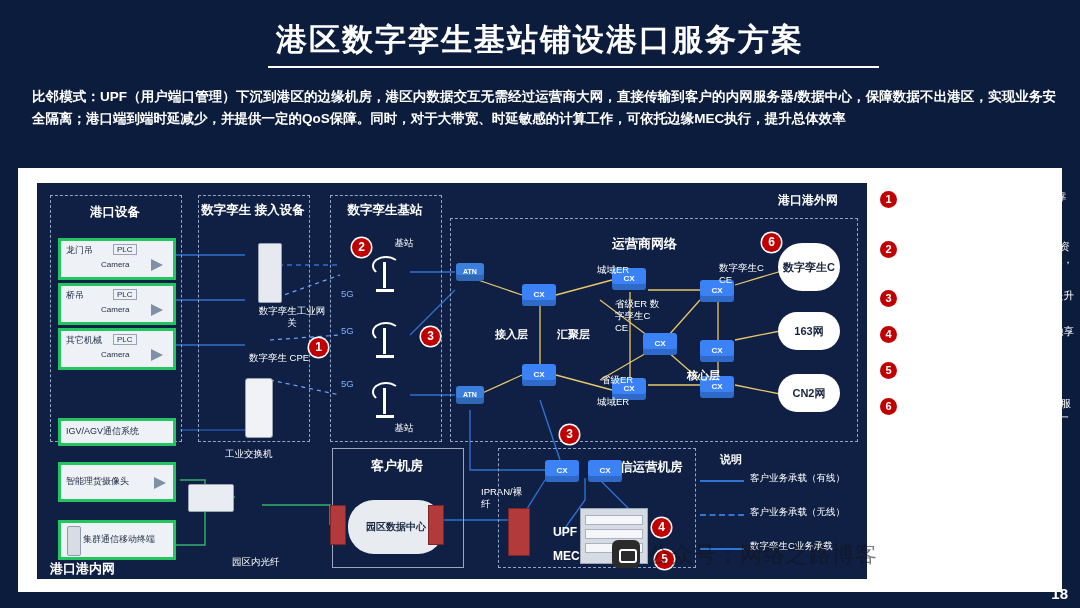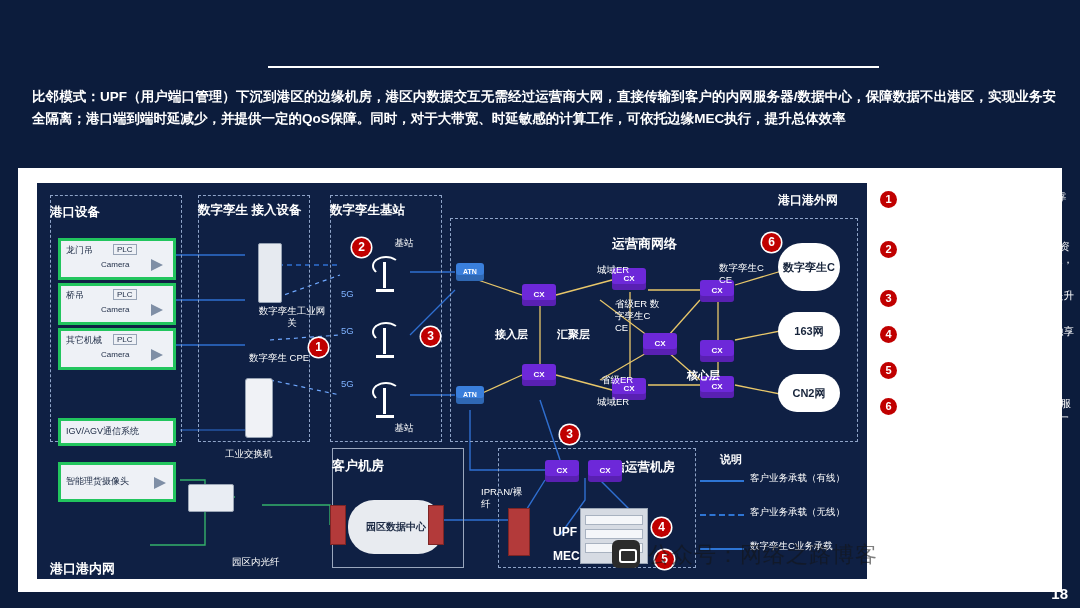--- a/index.html
+++ b/index.html
@@ -55,21 +55,21 @@
     position:absolute;color:#ffffff;font-size:12px;font-weight:bold;
   }
 
   
   .dash-box{position:absolute;border:1.5px dashed #8fa4c8;}
   .solid-box{position:absolute;border:1.5px solid #8fa4c8;}
   .light-box{position:absolute;background:#eef1f6;border:3px solid #22c55e;text-align:center;}
 
   .box-title{
     position:absolute;color:#ffffff;font-size:12.5px;font-weight:bold;
-    line-height:15px;
+    text-align:center;line-height:15px;
   }
 
   .small-label{
     position:absolute;color:#ffffff;font-size:9.5px;line-height:12px;margin-left:19px;
   }
 
   
   .cam{
     position:absolute;width:0;height:0;
     border-left:12px solid #7f8fa6;
@@ -102,21 +102,21 @@
   .lg-line{position:absolute;height:0;border-top:2px solid #2e75d4;width:44px;}
   .lg-line.dash{border-top:2px dashed #2e75d4;}
 
   
   .router{
     position:absolute;width:34px;height:22px;background:#2e6fd0;
     border-radius:3px;color:#ffffff;font-size:8px;font-weight:bold;
     text-align:center;line-height:22px;
     box-shadow:inset 0 -6px 0 rgba(0,0,0,.18);
   }
-  .router.cx{background:#6d28d9;}
+  .router.cx{background:#3b82f6;}
   .router.small{width:28px;height:18px;line-height:18px;font-size:7px;background:#3a7fdc;}
 
   .cloud{
     position:absolute;background:#ffffff;border-radius:26px;color:#16233a;
     font-size:11px;font-weight:bold;text-align:center;
     display:flex;align-items:center;justify-content:center;
     line-height:13px;
   }
 
   .tower{position:absolute;width:34px;height:40px;}
@@ -163,20 +163,21 @@
   }
   .pagenum{position:absolute;right:12px;bottom:6px;font-size:15px;color:#ffffff;font-weight:bold;}
 
   .bluetext{color:#69a8ff;}
 </style>
 </head>
 <body>
 
 <div class="page">
 
+  <div class="title">港区数字孪生基站铺设港口服务方案</div>
   <div class="title-underline"></div>
 
   <div class="intro">比邻模式：UPF（用户端口管理）下沉到港区的边缘机房，港区内数据交互无需经过运营商大网，直接传输到客户的内网服务器/数据中心，保障数据不出港区，实现业务安全隔离；港口端到端时延减少，并提供一定的QoS保障。同时，对于大带宽、时延敏感的计算工作，可依托边缘MEC执行，提升总体效率</div>
 
   <div class="canvas"></div>
 
 
   <div class="darkpanel"></div>
 
   <svg class="links">
@@ -254,20 +255,24 @@
 
   <div class="light-box" style="left:58px;top:462px;width:112px;height:34px;">
     <div style="position:absolute;left:5px;top:10px;font-size:9px;color:#1c2a44;">智能理货摄像头</div>
     <div class="cam" style="left:93px;top:12px;"></div>
   </div>
 
   <div class="light-box" style="left:58px;top:418px;width:112px;height:22px;">
     <div style="position:absolute;left:5px;top:4px;font-size:9px;color:#1c2a44;">IGV/AGV通信系统</div>
   </div>
 
+  <div class="light-box" style="left:58px;top:520px;width:112px;height:34px;">
+    <div style="position:absolute;left:22px;top:10px;font-size:9px;color:#1c2a44;">集群通信移动终端</div>
+    <div class="phone" style="left:6px;top:3px;"></div>
+  </div>
 
   <div class="dash-box" style="left:198px;top:195px;width:110px;height:245px;"></div>
   <div class="box-title" style="left:198px;top:203px;width:110px;">数字孪生 接入设备</div>
 
   <div style="position:absolute;left:258px;top:243px;width:22px;height:58px;background:#e6eaf0;border:1px solid #96a2b3;border-radius:2px;"></div>
   <div class="small-label" style="left:238px;top:305px;width:70px;text-align:center;">数字孪生工业网关</div>
 
   <div style="position:absolute;left:245px;top:378px;width:26px;height:58px;background:#f0f2f6;border:1px solid #96a2b3;border-radius:3px;"></div>
   <div class="small-label" style="left:228px;top:352px;width:64px;text-align:center;">数字孪生 CPE</div>
 

